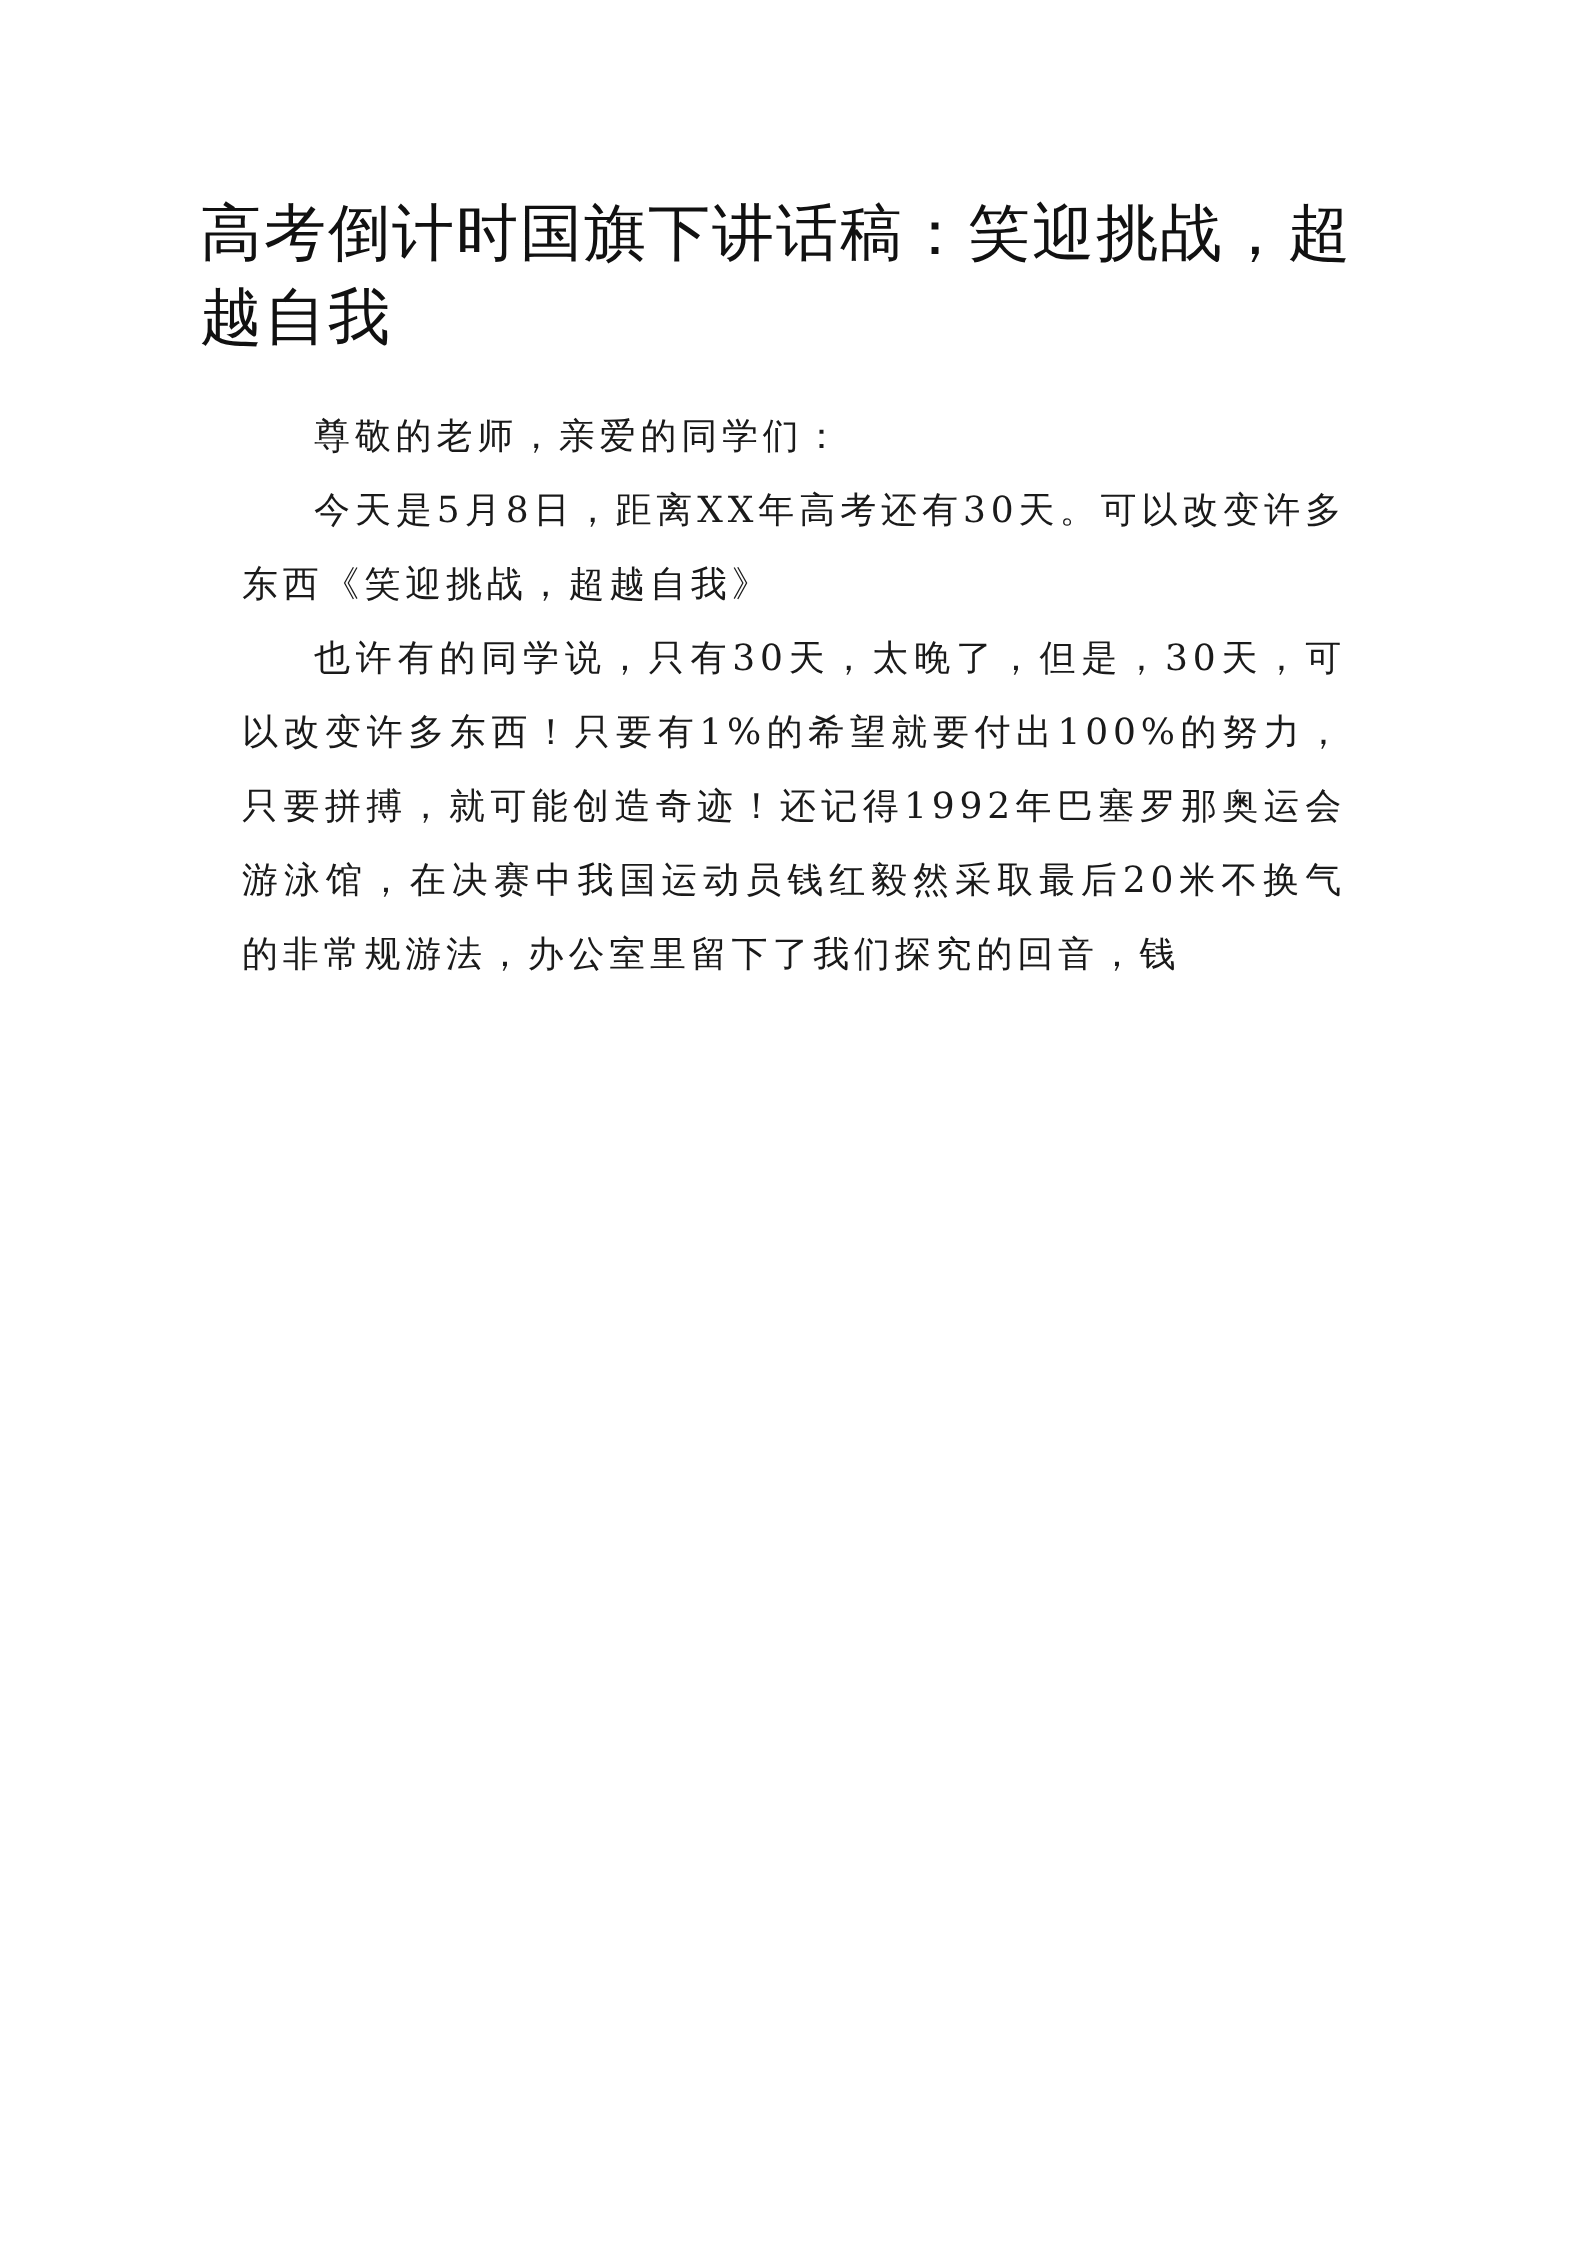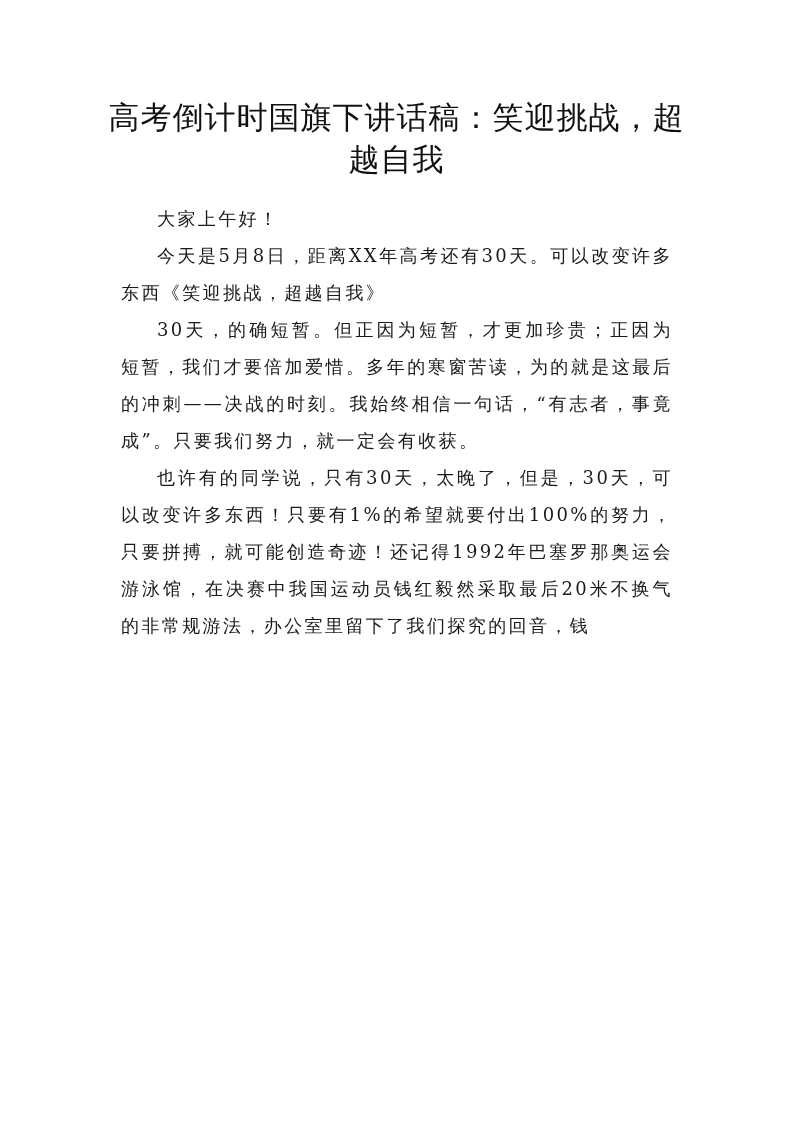--- a/index.html
+++ b/index.html
@@ -21,21 +21,21 @@
       top: 0;
       width: 793px;
       height: 1122px;
       background: #ffffff;
     }
     .title {
       position: absolute;
       left: 100px;
       width: 593px;
       top: 96px;
-      text-align: center;
+      text-align: left;
       font-size: 31px;
       line-height: 42px;
       font-weight: normal;
       letter-spacing: 1px;
       color: #111;
       margin: 0;
     }
     .body {
       position: absolute;
       left: 121px;
@@ -51,18 +51,17 @@
       margin: 0;
       text-indent: 2em;
     }
   </style>
 </head>
 <body>
 
 <div class="page">
   <h1 class="title">高考倒计时国旗下讲话稿：笑迎挑战，超越自我</h1>
   <div class="body">
-    <p>大家上午好！</p>
+    <p>尊敬的老师，亲爱的同学们：</p>
     <p>今天是5月8日，距离XX年高考还有30天。可以改变许多东西《笑迎挑战，超越自我》</p>
-    <p>30天，的确短暂。但正因为短暂，才更加珍贵；正因为短暂，我们才要倍加爱惜。多年的寒窗苦读，为的就是这最后的冲刺——决战的时刻。我始终相信一句话，“有志者，事竟成”。只要我们努力，就一定会有收获。</p>
     <p>也许有的同学说，只有30天，太晚了，但是，30天，可以改变许多东西！只要有1%的希望就要付出100%的努力，只要拼搏，就可能创造奇迹！还记得1992年巴塞罗那奥运会游泳馆，在决赛中我国运动员钱红毅然采取最后20米不换气的非常规游法，办公室里留下了我们探究的回音，钱</p>
   </div>
 </div>
 
 </body></html>

